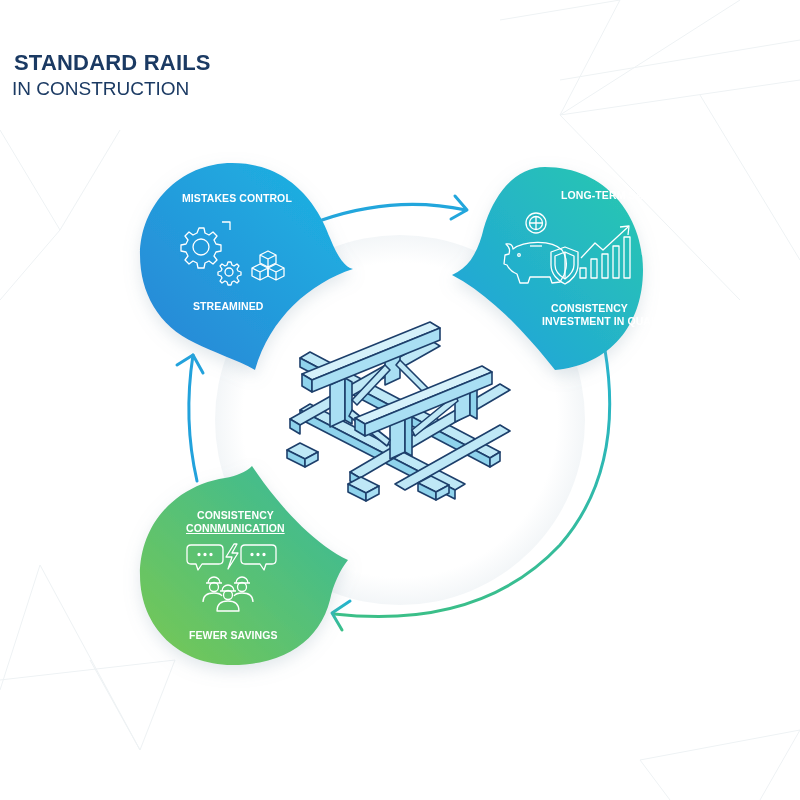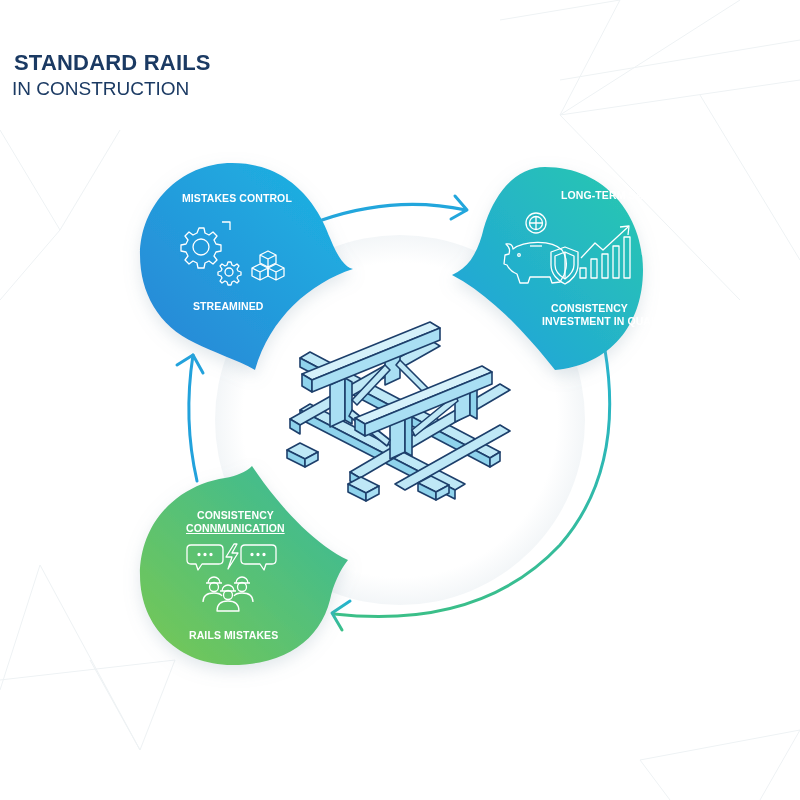--- a/index.html
+++ b/index.html
@@ -199,13 +199,13 @@
 
 <div class="label cond" style="left:182px; top:192px;">MISTAKES CONTROL</div>
 <div class="label cond" style="left:193px; top:300px;">STREAMINED</div>
 
 <div class="label cond" style="left:517px; top:189px;margin-left:44px;">LONG-TERM SAVINGS</div>
 <div class="label cond" style="left:551px; top:302px;">CONSISTENCY</div>
 <div class="label cond" style="left:542px; top:315px;">INVESTMENT IN QUALITY</div>
 
 <div class="label cond" style="left:197px; top:509px;">CONSISTENCY</div>
 <div class="label cond" style="left:186px; top:522px;text-decoration:underline;">CONNMUNICATION</div>
-<div class="label cond" style="left:189px; top:629px;">RAILS MISTAKES</div>
+<div class="label cond" style="left:189px; top:629px;">FEWER SAVINGS</div>
 
 </body></html>

